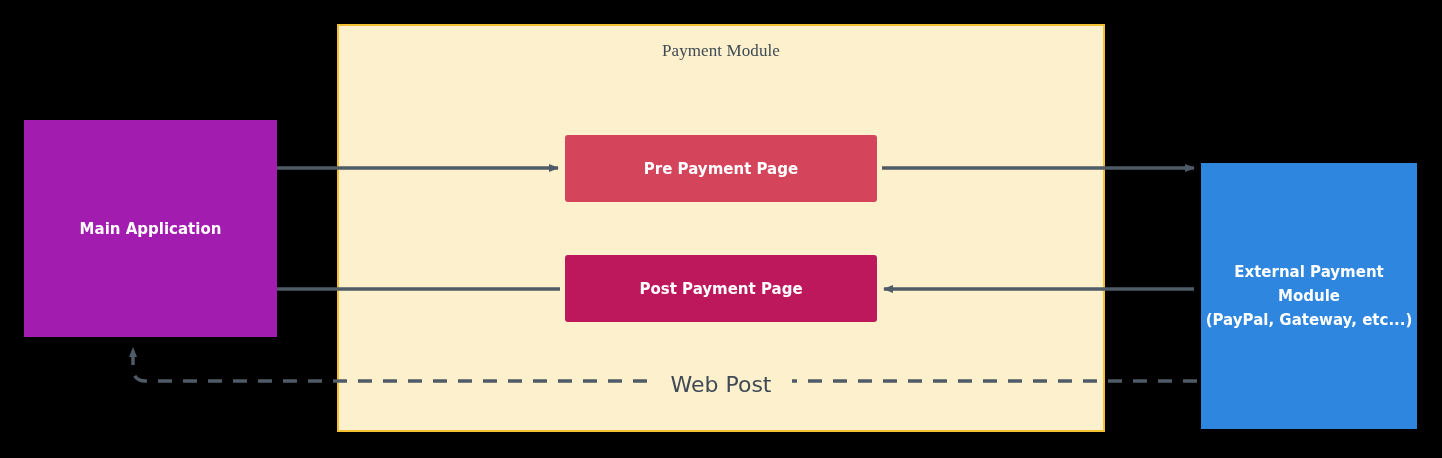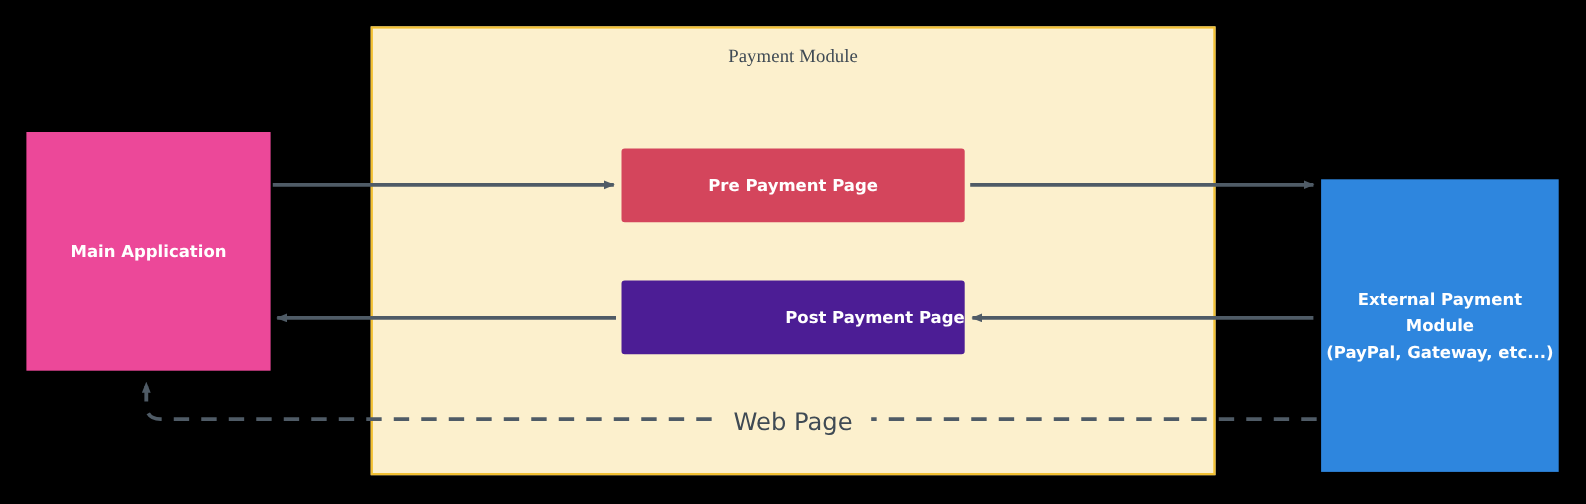--- a/index.html
+++ b/index.html
@@ -51,23 +51,23 @@
     align-items: center;
     justify-content: center;
     text-align: center;
     color: #FFFFFF;
     font-weight: bold;
   }
 
   .node-main-app {
     left: 24px;
     top: 120px;
-    width: 222px;
+    width: 253px;
     height: 217px;
-    background: #ec4899;
+    background: #a21caf;
     font-size: 15px;
     line-height: 20px;
   }
 
   .node-gateway {
     left: 1201px;
     top: 120px;
     width: 216px;
     height: 266px;
     background: #2E86DE;
@@ -85,24 +85,23 @@
     border-radius: 3px;
     font-size: 15px;
     justify-content: center;
   }
 
   .node-post-payment {
     left: 565px;
     top: 255px;
     width: 312px;
     height: 67px;
-    background: #4c1d95;
+    background: #be185d;
     border-radius: 3px;
     font-size: 15px;
-    justify-content: flex-end;
   }
 
   
   #edges {
     position: absolute;
     left: 0;
     top: 0;
     width: 1442px;
     height: 458px;
     pointer-events: none;
@@ -147,21 +146,21 @@
 
     <line x1="882" y1="168" x2="1194" y2="168" stroke="#4F5B66" stroke-width="3.5" marker-end="url(#arrow-right)"></line>
 
     <line x1="1194" y1="289" x2="884" y2="289" stroke="#4F5B66" stroke-width="3.5" marker-end="url(#arrow-left)"></line>
 
     <line x1="560" y1="289" x2="252" y2="289" stroke="#4F5B66" stroke-width="3.5" marker-end="url(#arrow-left)"></line>
 
     <path d="M 1308 337 L 1308 368 Q 1308 381 1295 381 L 146 381 Q 133 381 133 368 L 133 348" fill="none" stroke="#4F5B66" stroke-width="3.5" stroke-dasharray="14 11" stroke-linecap="butt" marker-end="url(#arrow-up)"></path>
   </svg>
 
-  <div class="edge-label">Web Page</div>
+  <div class="edge-label">Web Post</div>
 
   <div class="node node-main-app">
     <span>Main Application</span>
   </div>
 
   <div class="node node-pre-payment">
     <span>Pre Payment Page</span>
   </div>
 
   <div class="node node-post-payment">

